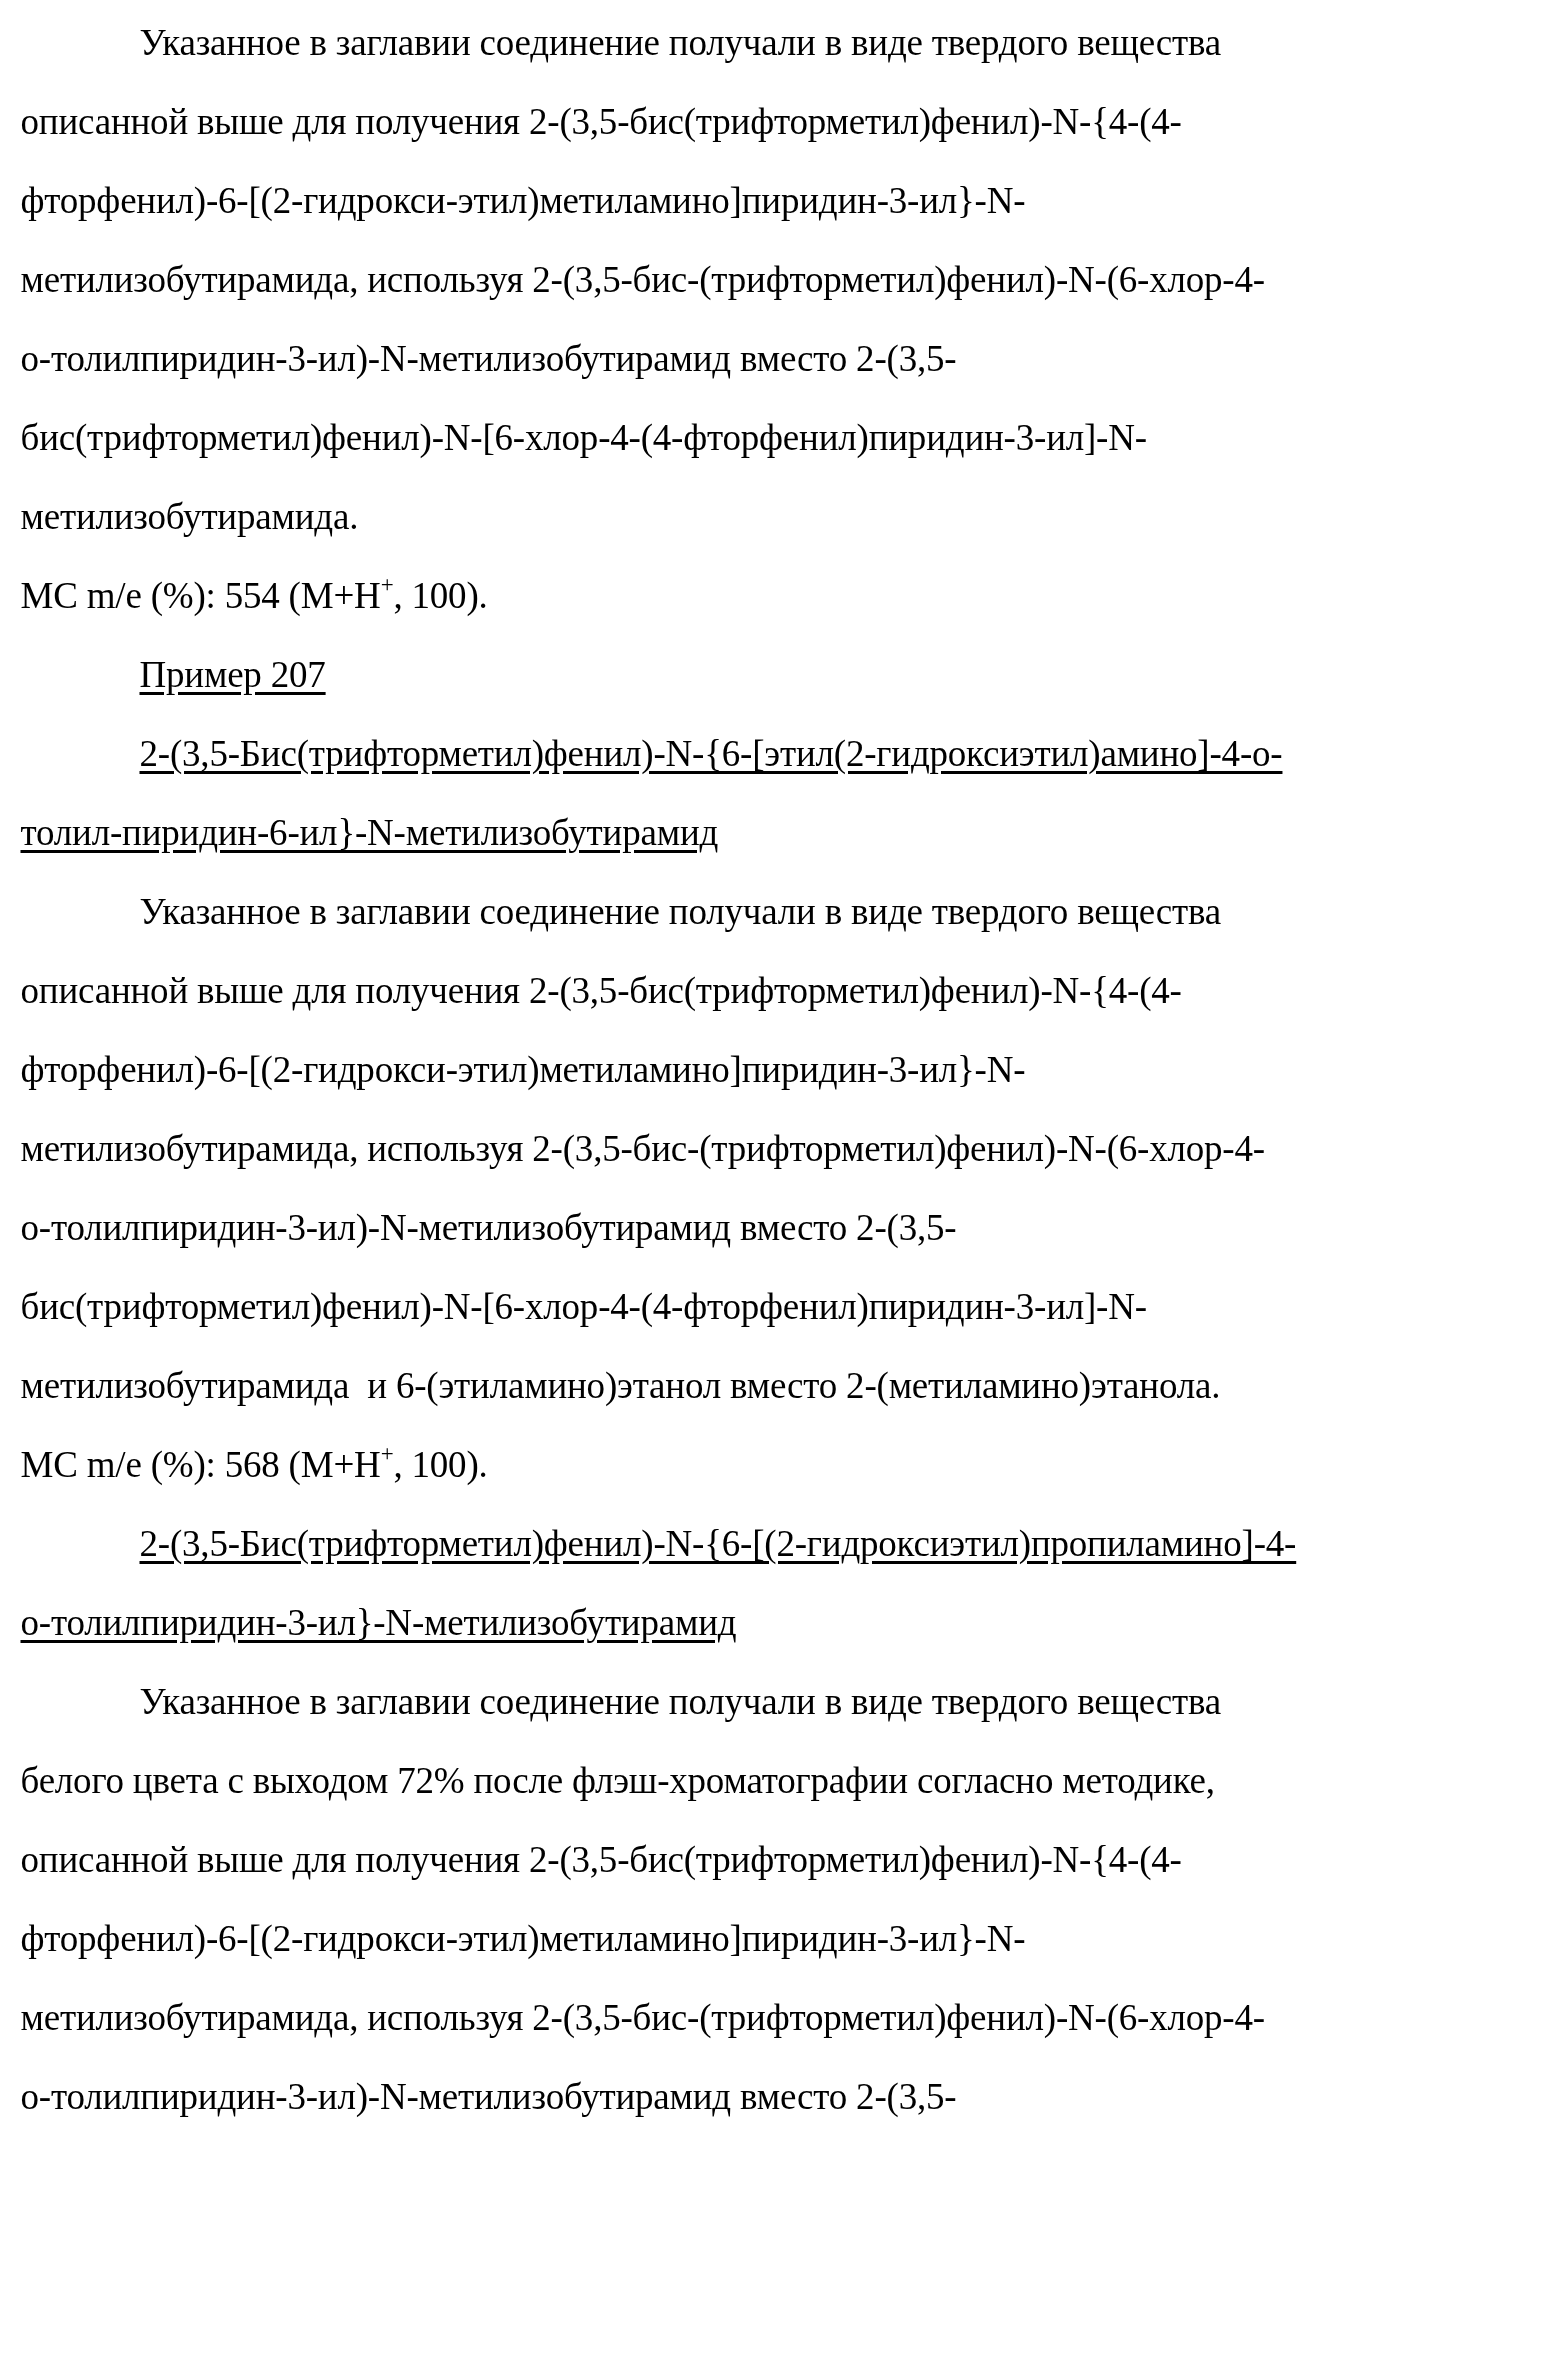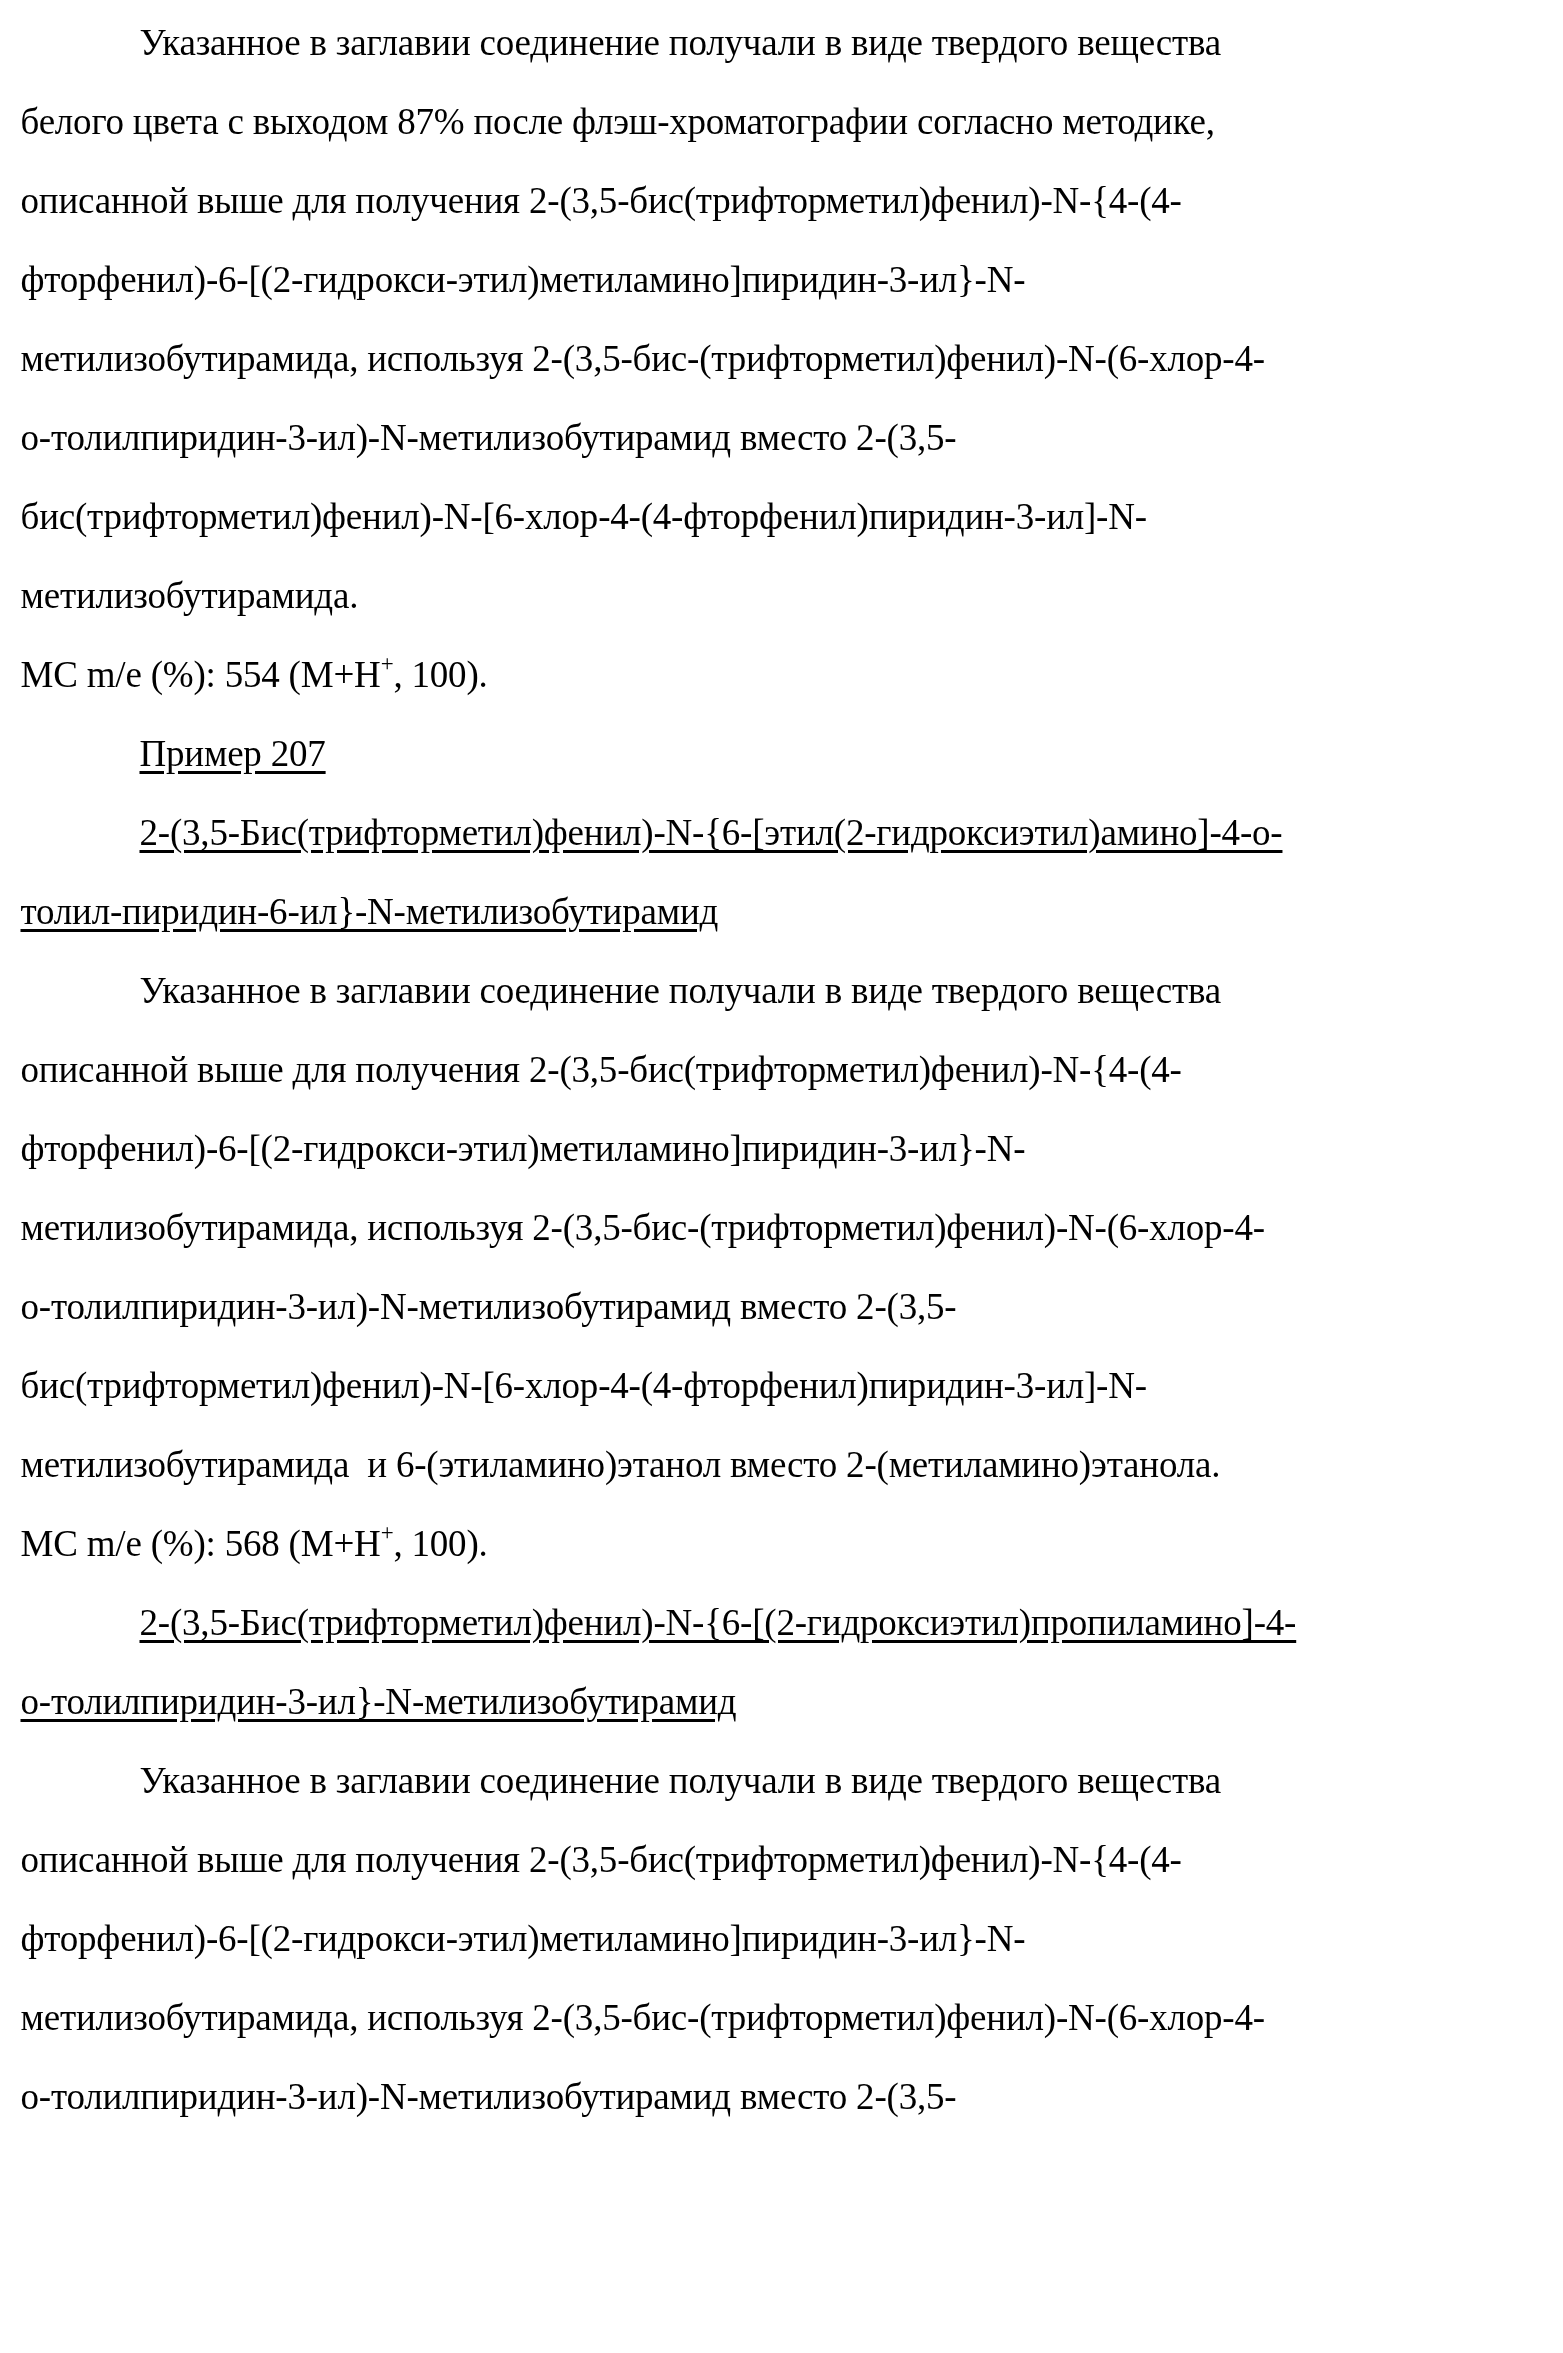--- a/index.html
+++ b/index.html
@@ -15,21 +15,20 @@
   .u { text-decoration: underline; text-decoration-thickness: 2.5px; text-underline-offset: 5px; }
   sup { font-size: 23px; line-height: 0; vertical-align: 16.4px; }
 </style>
 </head>
 <body>
 
 <div class="page">
 
   <div>
     <div class="line indent">Указанное в заглавии соединение получали в виде твердого вещества</div>
-    <div class="line">белого цвета с выходом 87% после флэш-хроматографии согласно методике,</div>
     <div class="line">описанной выше для получения 2-(3,5-бис(трифторметил)фенил)-N-{4-(4-</div>
     <div class="line">фторфенил)-6-[(2-гидрокси-этил)метиламино]пиридин-3-ил}-N-</div>
     <div class="line">метилизобутирамида, используя 2-(3,5-бис-(трифторметил)фенил)-N-(6-хлор-4-</div>
     <div class="line">о-толилпиридин-3-ил)-N-метилизобутирамид вместо 2-(3,5-</div>
     <div class="line">бис(трифторметил)фенил)-N-[6-хлор-4-(4-фторфенил)пиридин-3-ил]-N-</div>
     <div class="line">метилизобутирамида.</div>
     <div class="line"><span>МС m/e (%): 554 (M+H</span><sup>+</sup><span>, 100).</span></div>
   </div>
 
   <div>
@@ -43,20 +42,21 @@
     <div class="line">о-толилпиридин-3-ил)-N-метилизобутирамид вместо 2-(3,5-</div>
     <div class="line">бис(трифторметил)фенил)-N-[6-хлор-4-(4-фторфенил)пиридин-3-ил]-N-</div>
     <div class="line" style="white-space:pre">метилизобутирамида  и 6-(этиламино)этанол вместо 2-(метиламино)этанола.</div>
     <div class="line"><span>МС m/e (%): 568 (M+H</span><sup>+</sup><span>, 100).</span></div>
   </div>
 
   <div>
     <div class="line indent"><span class="u">2-(3,5-Бис(трифторметил)фенил)-N-{6-[(2-гидроксиэтил)пропиламино]-4-</span></div>
     <div class="line"><span class="u">о-толилпиридин-3-ил}-N-метилизобутирамид</span></div>
     <div class="line indent">Указанное в заглавии соединение получали в виде твердого вещества</div>
+    <div class="line">белого цвета с выходом 72% после флэш-хроматографии согласно методике,</div>
     <div class="line">описанной выше для получения 2-(3,5-бис(трифторметил)фенил)-N-{4-(4-</div>
     <div class="line">фторфенил)-6-[(2-гидрокси-этил)метиламино]пиридин-3-ил}-N-</div>
     <div class="line">метилизобутирамида, используя 2-(3,5-бис-(трифторметил)фенил)-N-(6-хлор-4-</div>
     <div class="line">о-толилпиридин-3-ил)-N-метилизобутирамид вместо 2-(3,5-</div>
 
   </div>
 
 </div>
 
 

